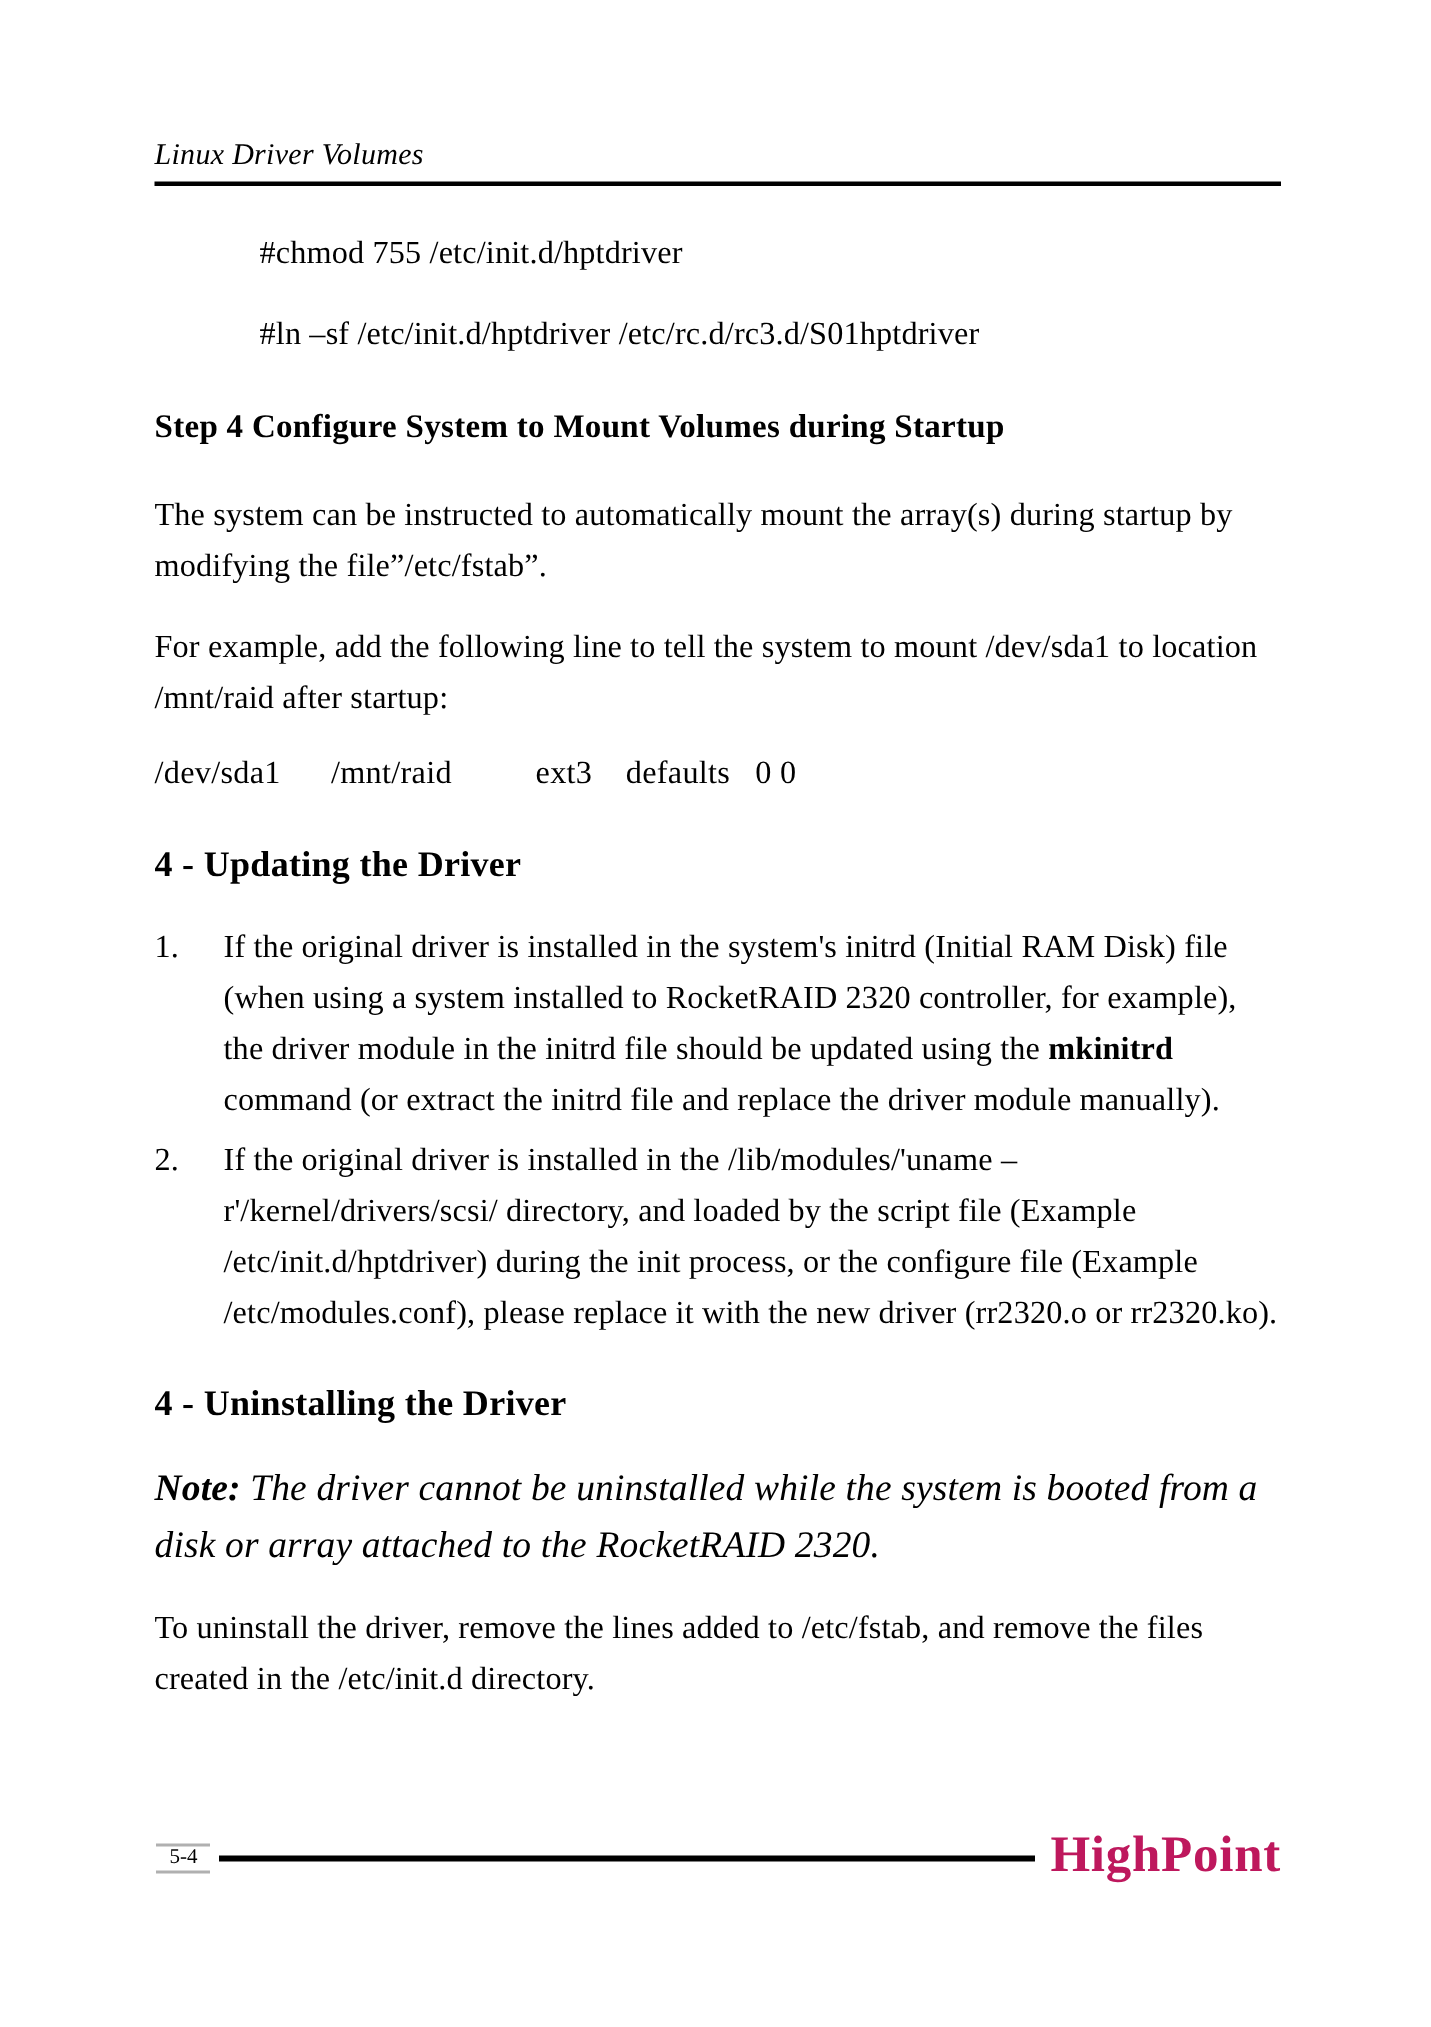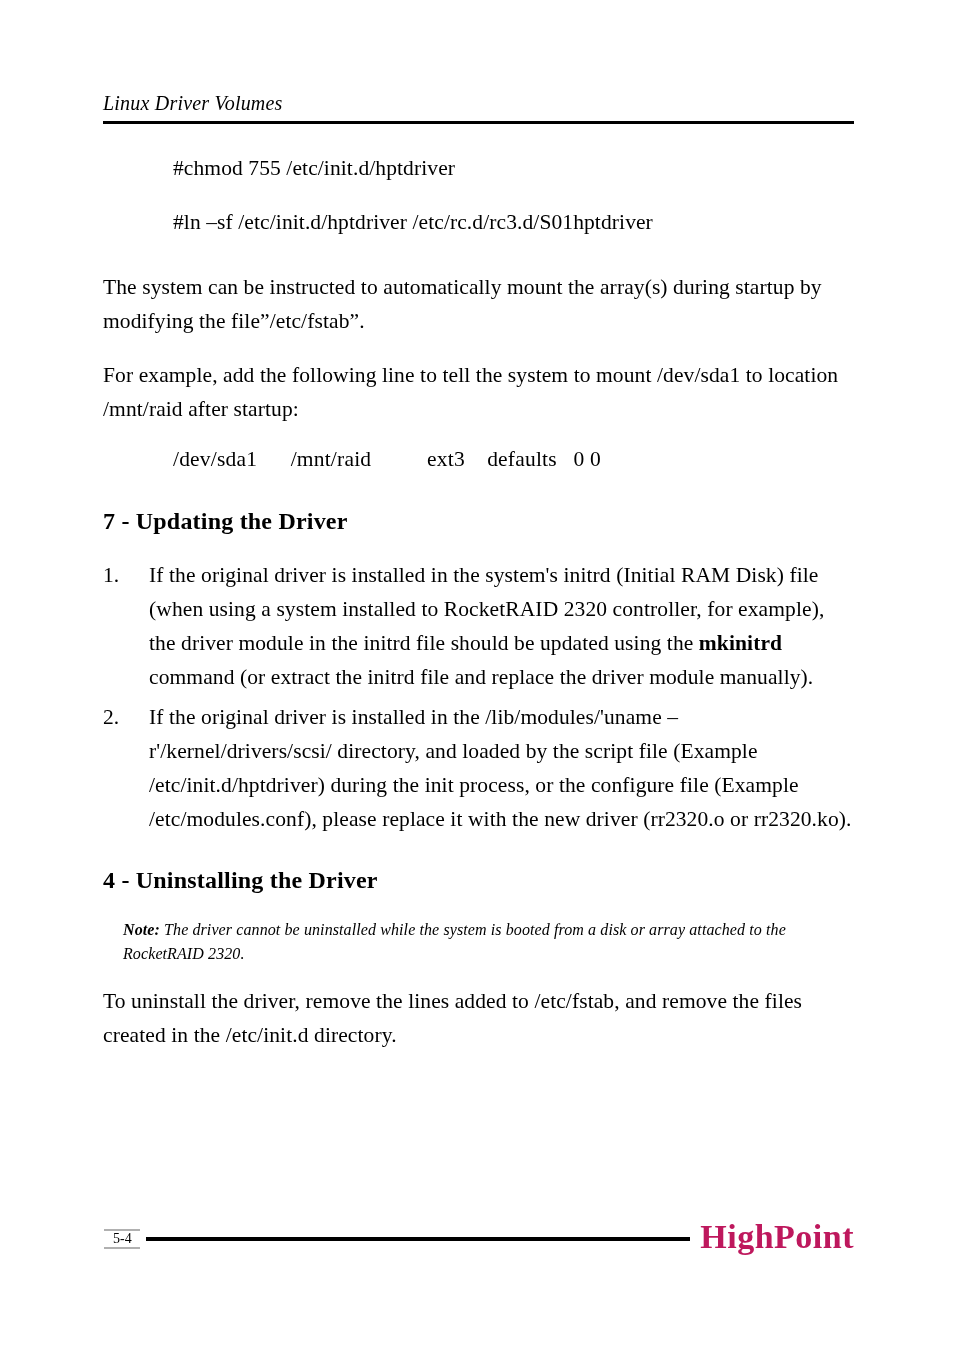--- a/index.html
+++ b/index.html
@@ -12,30 +12,30 @@
     padding-bottom: 6px;
     border-bottom: 3px solid #000;
     margin-bottom: 34px;
     letter-spacing: 0.2px;
   }
   .cmds { margin-left: 70px; margin-bottom: 38px; }
   .cmds .cmd { font-size: 21.5px; line-height: 1.0; margin-bottom: 32px; letter-spacing: 0.1px; }
   .cmds .cmd:last-child { margin-bottom: 0; }
   .step-head { font-weight: 700; font-size: 22px; margin-bottom: 30px; letter-spacing: 0.2px; }
   .para { font-size: 21.5px; line-height: 1.58; margin-bottom: 20px; letter-spacing: 0.1px; }
-  .fstab { margin-left: 70px; font-size: 21.5px; margin-top: 6px; margin-bottom: 36px; letter-spacing: 0.2px; }
+  .fstab { font-size: 21.5px; margin-top: 6px; margin-bottom: 36px; letter-spacing: 0.2px; }
   .h2 { font-weight: 700; font-size: 24px; margin-bottom: 24px; letter-spacing: 0.2px; }
   .list { margin-bottom: 30px; }
   .li { display: flex; font-size: 21.5px; line-height: 1.58; letter-spacing: 0.1px; }
   .li + .li { margin-top: 6px; }
   .li .num { width: 46px; flex: 0 0 46px; }
   .li .body { flex: 1; }
   .li .body b { font-weight: 700; margin-top: 33px; }
   .sub-head { font-weight: 700; font-size: 22px; margin-top: 28px; margin-bottom: 28px; letter-spacing: 0.2px; }
-  .note { font-style: italic; font-size: 16px; line-height: 1.55; margin-bottom: 18px; letter-spacing: 0.1px; margin-left: 20px; }
+  .note { font-style: italic; font-size: 25px; line-height: 1.55; margin-bottom: 18px; letter-spacing: 0.1px; }
   .note .label { font-weight: 700; font-style: italic; }
   .footer {
     position: absolute; left: 103px; right: 100px; top: 1219px; height: 40px;
     display: flex; align-items: center;
   }
   .page-num-wrap {
     display: inline-flex; align-items: center; flex-direction: column;
   }
   .page-num-wrap .thin { height: 2px; width: 36px; background: #b0b0b0; }
   .page-num-wrap .lbl { font-size: 14px; color: #000; padding: 0 10px; }
@@ -52,25 +52,26 @@
 <body>
 
 <div class="page">
   <div class="running-head">Linux Driver Volumes</div>
 
   <div class="cmds">
     <div class="cmd">#chmod 755 /etc/init.d/hptdriver</div>
     <div class="cmd">#ln –sf /etc/init.d/hptdriver /etc/rc.d/rc3.d/S01hptdriver</div>
   </div>
 
+  <div class="step-head">Step 4 Configure System to Mount Volumes during Startup</div>
   <p class="para">The system can be instructed to automatically mount the array(s) during startup by modifying the file”/etc/fstab”.</p>
   <p class="para">For example, add the following line to tell the system to mount /dev/sda1 to location /mnt/raid after startup:</p>
   <div class="fstab">/dev/sda1&nbsp;&nbsp;&nbsp;&nbsp;&nbsp;&nbsp;/mnt/raid&nbsp;&nbsp;&nbsp;&nbsp;&nbsp;&nbsp;&nbsp;&nbsp;&nbsp;&nbsp;ext3&nbsp;&nbsp;&nbsp;&nbsp;defaults&nbsp;&nbsp;&nbsp;0 0</div>
 
-  <div class="h2">7 - Updating the Driver</div>
+  <div class="h2">4 - Updating the Driver</div>
   <div class="list">
     <div class="li">
       <div class="num">1.</div>
       <div class="body"><span>If the original driver is installed in the system's initrd (Initial RAM Disk) file (when using a system installed to RocketRAID 2320 controller, for example), the driver module in the initrd file should be updated using the </span><b>mkinitrd</b><span> command (or extract the initrd file and replace the driver module manually).</span></div>
     </div>
     <div class="li">
       <div class="num">2.</div>
       <div class="body"><span>If the original driver is installed in the /lib/modules/'uname –r'/kernel/drivers/scsi/ directory, and loaded by the script file (Example /etc/init.d/hptdriver) during the init process, or the configure file (Example /etc/modules.conf), please replace it with the new driver (rr2320.o or rr2320.ko).</span><b></b><span></span></div>
     </div>
   </div>

